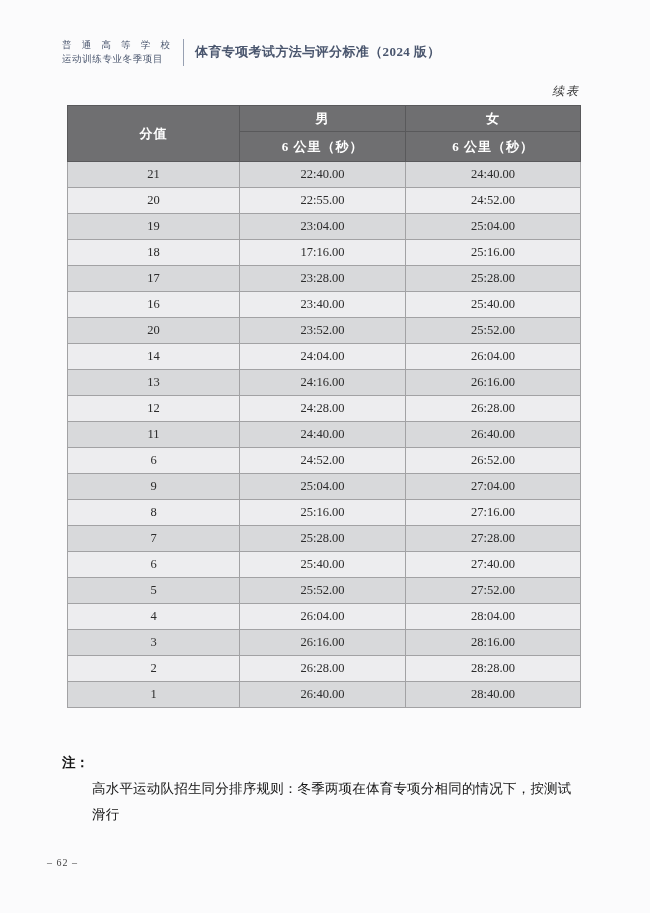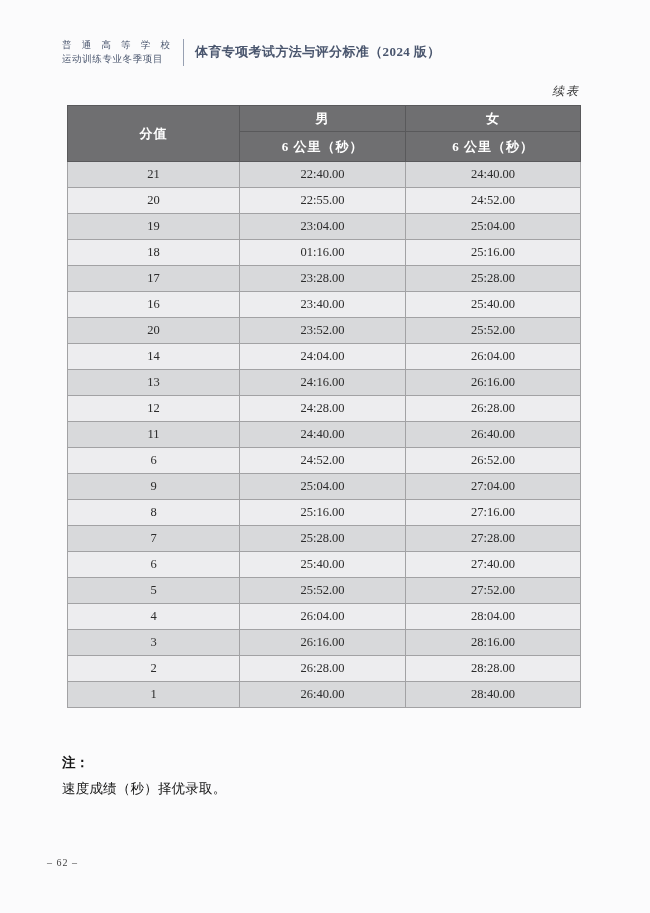--- a/index.html
+++ b/index.html
@@ -149,21 +149,21 @@
         <td>22:55.00</td>
         <td>24:52.00</td>
       </tr>
       <tr class="dark">
         <td>19</td>
         <td>23:04.00</td>
         <td>25:04.00</td>
       </tr>
       <tr class="light">
         <td>18</td>
-        <td>01:16.00</td>
+        <td>17:16.00</td>
         <td>25:16.00</td>
       </tr>
       <tr class="dark">
         <td>17</td>
         <td>23:28.00</td>
         <td>25:28.00</td>
       </tr>
       <tr class="light">
         <td>16</td>
         <td>23:40.00</td>
@@ -242,16 +242,16 @@
       <tr class="dark">
         <td>1</td>
         <td>26:40.00</td>
         <td>28:40.00</td>
       </tr>
     </tbody>
 </table>
 
 <div class="note-block">
   <div class="note-label">注：</div>
-  <div class="note-line2">速度成绩（秒）择优录取。</div>
+  <div class="note-line1">高水平运动队招生同分排序规则：冬季两项在体育专项分相同的情况下，按测试滑行</div>
 </div>
 
 <div class="page-number">– 62 –</div>
 
 </body></html>

